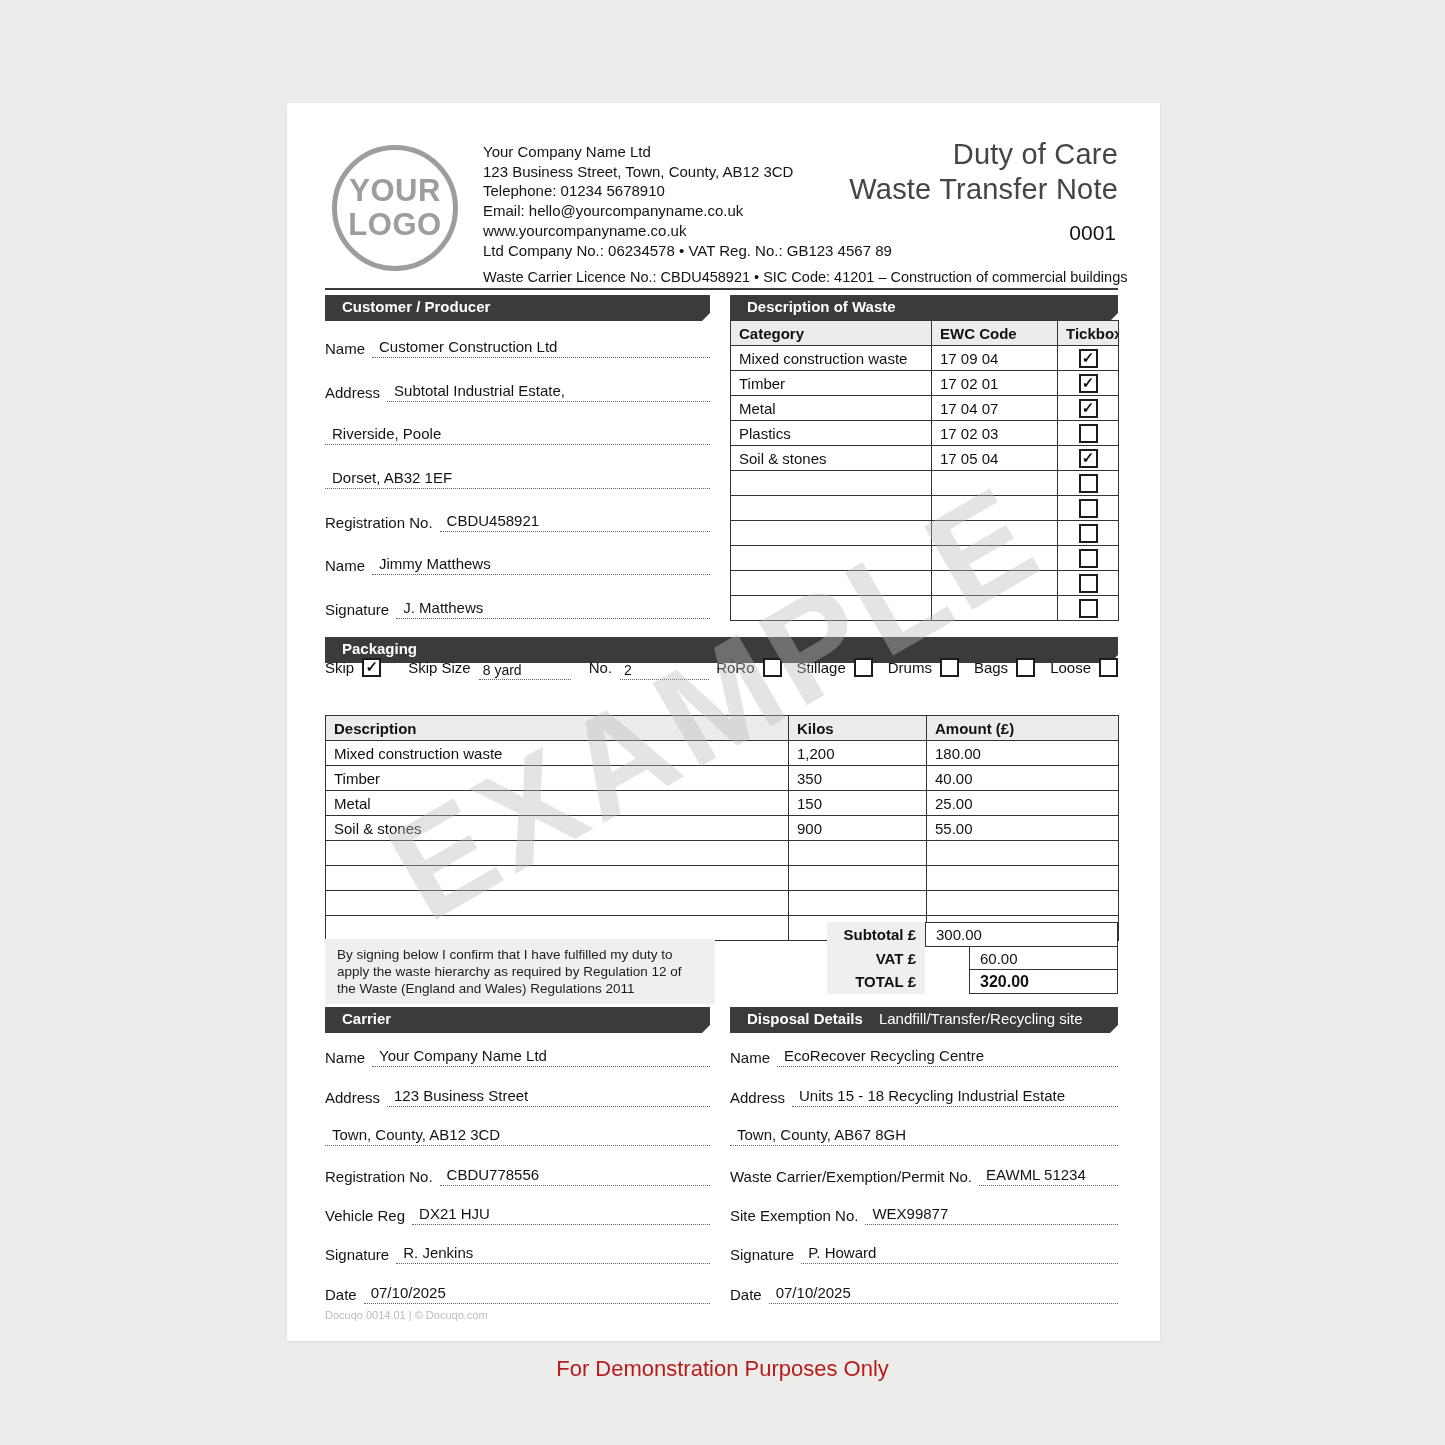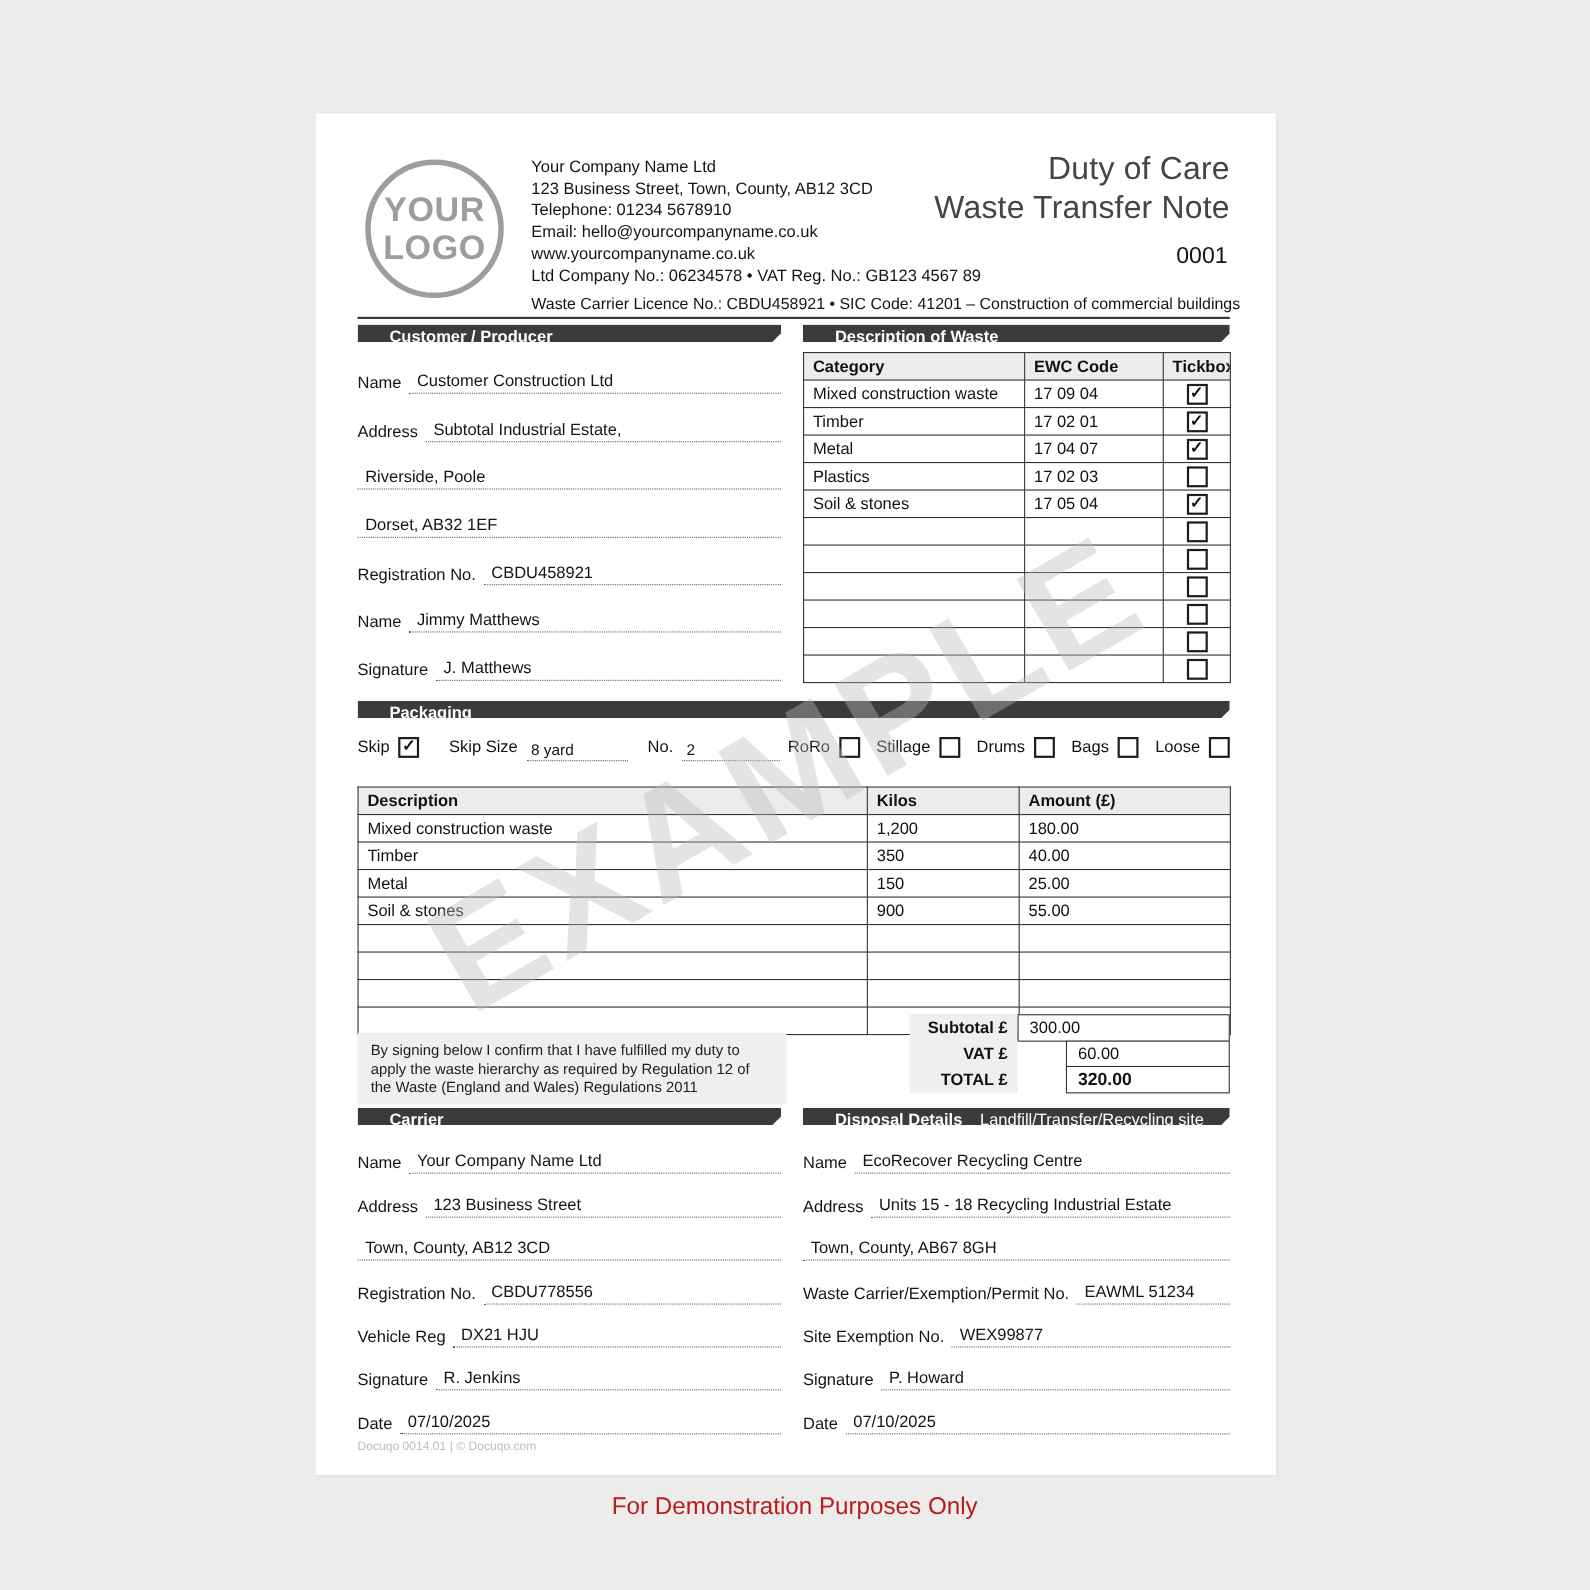--- a/index.html
+++ b/index.html
@@ -24,21 +24,21 @@
     color:#9d9d9d;font-weight:700;font-size:31px;line-height:34px;letter-spacing:0.5px;
   }
   .company{position:absolute;left:196px;top:39px;font-size:15px;line-height:19.7px;color:#141414;}
   .doc-title{position:absolute;right:42px;top:34px;text-align:right;font-size:29px;font-weight:400;color:#454545;line-height:35px;letter-spacing:0.2px;}
   .doc-number{position:absolute;right:44px;top:118px;font-size:21px;color:#141414;text-align:right;}
   .licence{position:absolute;left:196px;top:166px;font-size:14.5px;color:#141414;white-space:nowrap;}
   .topline{position:absolute;left:38px;top:185px;width:793px;border-top:2.5px solid #3a3a3a;}
   
   .bar{
     position:absolute;background:#3b3b3b;color:#fff;font-size:15px;font-weight:700;
-    height:16px;line-height:23px;padding-left:29px;box-sizing:border-box;white-space:nowrap;
+    height:26px;line-height:23px;padding-left:17px;box-sizing:border-box;white-space:nowrap;
     clip-path:polygon(0 0,100% 0,100% calc(100% - 8px),calc(100% - 8px) 100%,0 100%);
   }
   .bar .subtitle{font-weight:400;margin-left:16px;}
   #bar-customer{left:38px;top:192px;width:385px;}
   #bar-waste{left:443px;top:192px;width:388px;}
   #bar-packaging{left:38px;top:534px;width:793px;}
   #bar-carrier{left:38px;top:904px;width:385px;}
   #bar-disposal{left:443px;top:904px;width:388px;}
   
   .fields{position:absolute;}
@@ -60,21 +60,21 @@
   th{background:#ececec;text-align:left;font-weight:700;}
   .wtable th,.wtable td{border-color:#333;}
   .tick-col{text-align:center;}
   .box{
     display:inline-block;width:15px;height:15px;border:2px solid #1c1c1c;
     text-align:center;vertical-align:middle;font-weight:700;font-size:15px;line-height:14px;color:#111;
     background:#fff;
   }
   
   #pack-options{
-    position:absolute;left:38px;top:563px;width:793px;height:26px;
+    position:absolute;left:38px;top:551px;width:793px;height:26px;
     display:flex;align-items:center;font-size:15px;justify-content:flex-end;
   }
   #pack-options .opt-label{margin-right:8px;white-space:nowrap;}
   #pack-options .gap27{margin-left:27px;}
   #pack-options .gap18{margin-left:18px;}
   .dotfield{border-bottom:1.5px dotted #606060;padding:0 0 1px 4px;align-self:flex-end;margin-bottom:0;}
   .dotfield .fvalue{font-size:14px;}
   #skip-size-field{width:88px;}
   #no-field{width:85px;}
   .right-opts{margin-left:auto;display:flex;align-items:center;}

